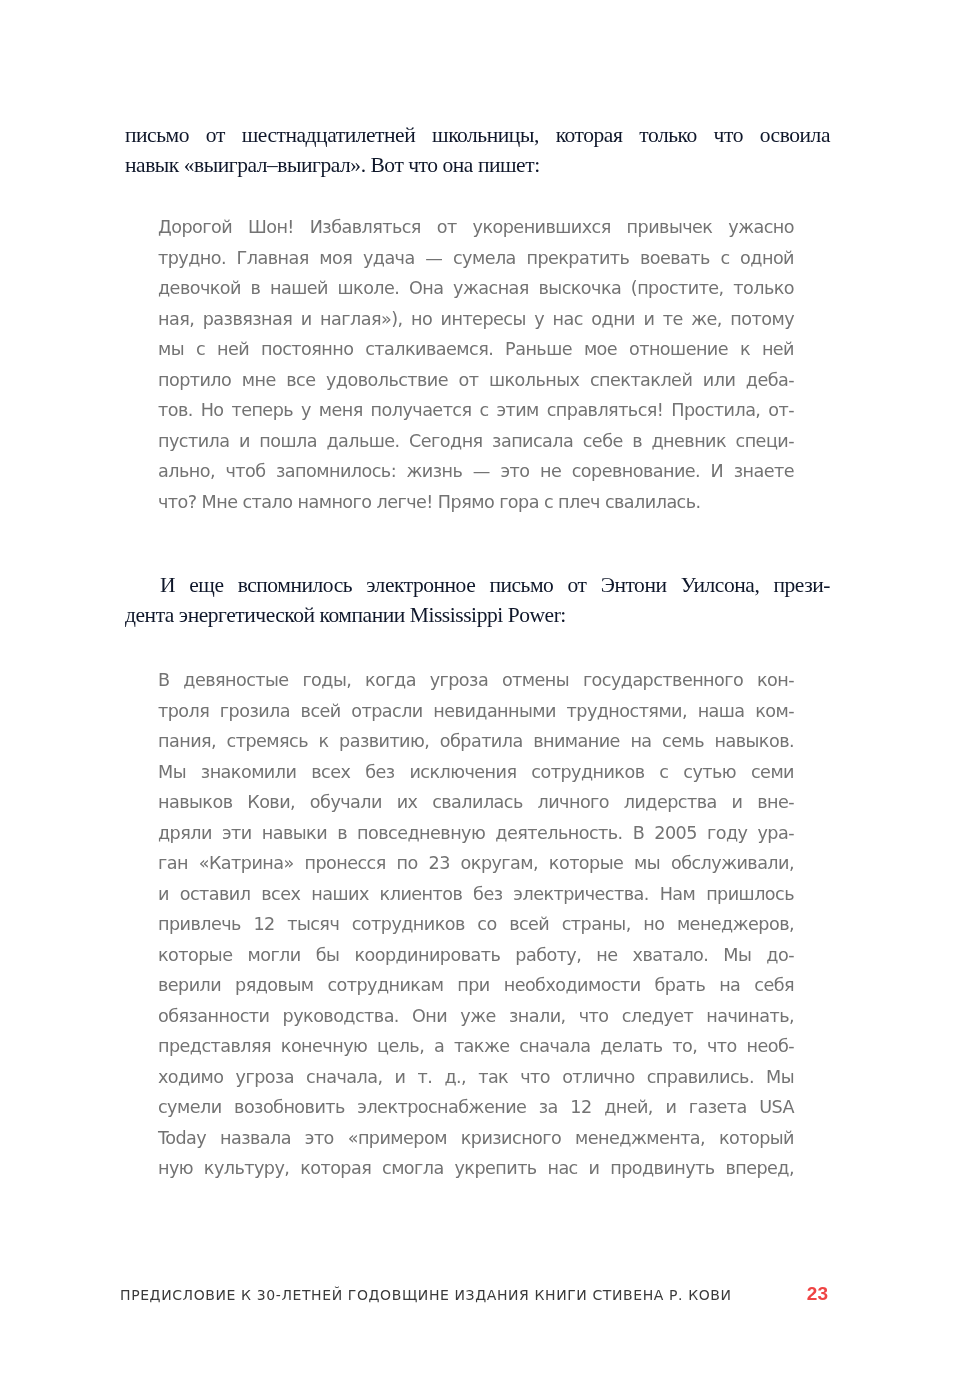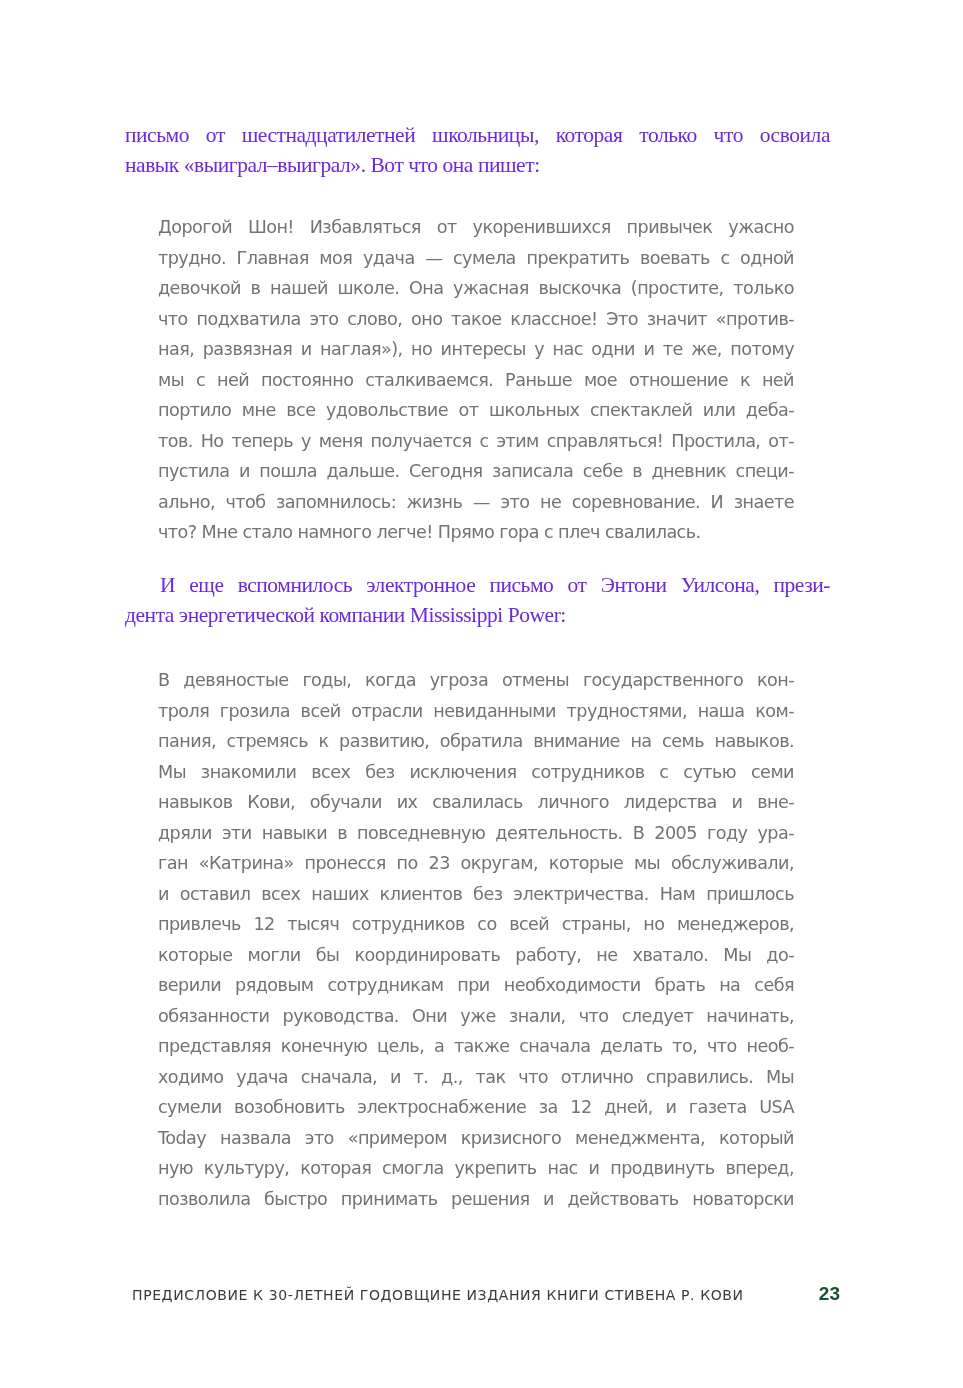--- a/index.html
+++ b/index.html
@@ -15,21 +15,21 @@
       color: #1e1e1e;
     }
     .serif-para {
       position: absolute;
       left: 125px;
       width: 705px;
       font-family: "Liberation Serif", "DejaVu Serif", serif;
       font-size: 21.5px;
       line-height: 30px;
       letter-spacing: -0.45px;
-      color: #6d28d9;
+      color: #0f172a;
       margin: 0;
     }
     .serif-para .line,
     .sans-quote .line {
       display: block;
       white-space: nowrap;
       text-align: justify;
       text-align-last: justify;
     }
     .serif-para .line.last,
@@ -50,55 +50,54 @@
     }
     .indent { padding-left: 35px; }
     .italic { }
     #para1 { top: 120px; }
     #quote1 { top: 212px; }
     #para2 { top: 570px; }
     #quote2 { top: 665px; }
     .footer {
       position: absolute;
       top: 1283px;
-      left: 132px;
+      left: 120px;
       width: 708px;
       display: flex;
       justify-content: space-between;
       align-items: baseline;
       text-align: right;
     }
     .footer-title {
       font-family: "DejaVu Sans", "Liberation Sans", sans-serif;
       font-size: 14px;
       letter-spacing: 0.6px;
       color: #3a3a3a;
     }
     .page-number {
       font-family: "Liberation Sans", "DejaVu Sans", sans-serif;
       font-size: 19px;
       font-weight: bold;
-      color: #14532d;
+      color: #ef4444;
     }
   </style>
 </head>
 <body>
 
 <div>
 
   <p class="serif-para" id="para1">
     <span class="line">письмо от шестнадцатилетней школьницы, которая только что освоила</span>
     <span class="line last">навык «выиграл–выиграл». Вот что она пишет:</span>
   </p>
 
   <blockquote class="sans-quote" id="quote1">
     <span class="line">Дорогой Шон! Избавляться от укоренившихся привычек ужасно</span>
     <span class="line">трудно. Главная моя удача — сумела прекратить воевать с одной</span>
     <span class="line">девочкой в нашей школе. Она ужасная выскочка (простите, только</span>
-    <span class="line">что подхватила это слово, оно такое классное! Это значит «против-</span>
     <span class="line">ная, развязная и наглая»), но интересы у нас одни и те же, потому</span>
     <span class="line">мы с ней постоянно сталкиваемся. Раньше мое отношение к ней</span>
     <span class="line">портило мне все удовольствие от школьных спектаклей или деба-</span>
     <span class="line">тов. Но теперь у меня получается с этим справляться! Простила, от-</span>
     <span class="line">пустила и пошла дальше. Сегодня записала себе в дневник специ-</span>
     <span class="line">ально, чтоб запомнилось: жизнь — это не соревнование. И знаете</span>
     <span class="line last">что? Мне стало намного легче! Прямо гора с плеч свалилась.</span>
   </blockquote>
 
   <p class="serif-para" id="para2">
@@ -113,25 +112,24 @@
     <span class="line">Мы знакомили всех без исключения сотрудников с сутью семи</span>
     <span class="line">навыков Кови, обучали их свалилась личного лидерства и вне-</span>
     <span class="line">дряли эти навыки в повседневную деятельность. В 2005 году ура-</span>
     <span class="line">ган «Катрина» пронесся по 23 округам, которые мы обслуживали,</span>
     <span class="line">и оставил всех наших клиентов без электричества. Нам пришлось</span>
     <span class="line">привлечь 12 тысяч сотрудников со всей страны, но менеджеров,</span>
     <span class="line">которые могли бы  координировать работу, не хватало. Мы до-</span>
     <span class="line">верили рядовым сотрудникам при необходимости брать на себя</span>
     <span class="line">обязанности руководства. Они уже знали, что следует начинать,</span>
     <span class="line">представляя конечную цель, а также сначала делать то, что необ-</span>
-    <span class="line">ходимо удача сначала, и т. д., так что отлично справились. Мы</span>
+    <span class="line">ходимо угроза сначала, и т. д., так что отлично справились. Мы</span>
     <span class="line"><span>сумели возобновить электроснабжение за 12 дней, и газета </span><span class="italic">USA</span></span>
     <span class="line"><span class="italic">Today</span> <span>назвала это «примером кризисного менеджмента, который</span></span>
     <span class="line">ную культуру, которая смогла укрепить нас и продвинуть вперед,</span>
-    <span class="line">позволила быстро принимать решения и действовать новаторски</span>
   </blockquote>
 
   <div class="footer">
     <span class="footer-title">ПРЕДИСЛОВИЕ К 30-ЛЕТНЕЙ ГОДОВЩИНЕ ИЗДАНИЯ КНИГИ СТИВЕНА  Р. КОВИ</span>
     <span class="page-number">23</span>
   </div>
 
 </div>
 
 </body></html>

